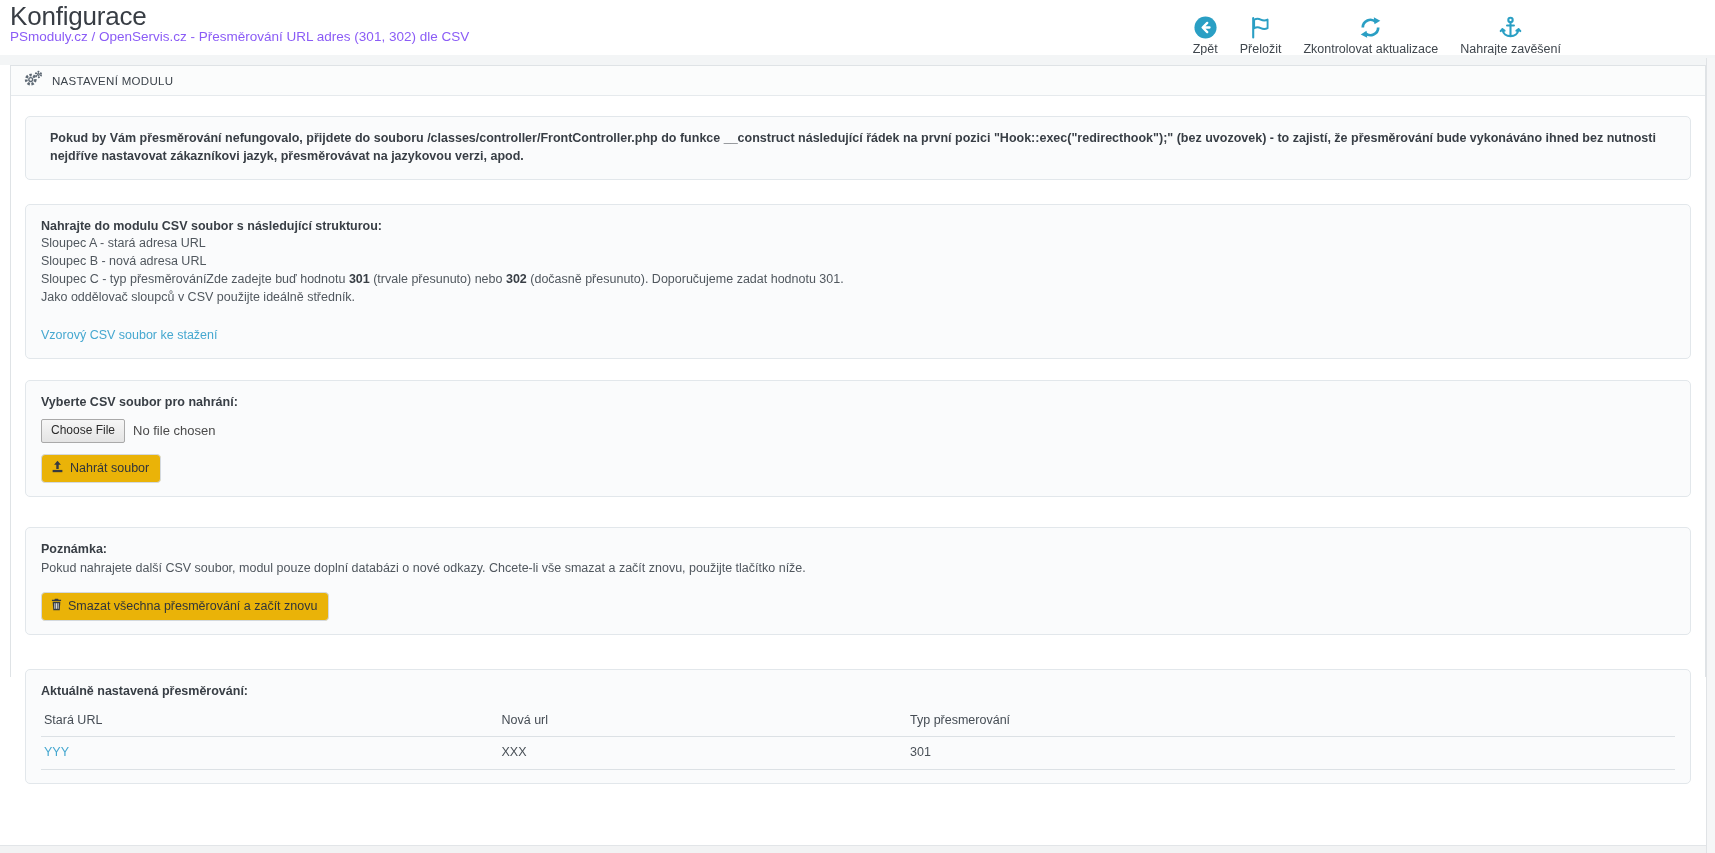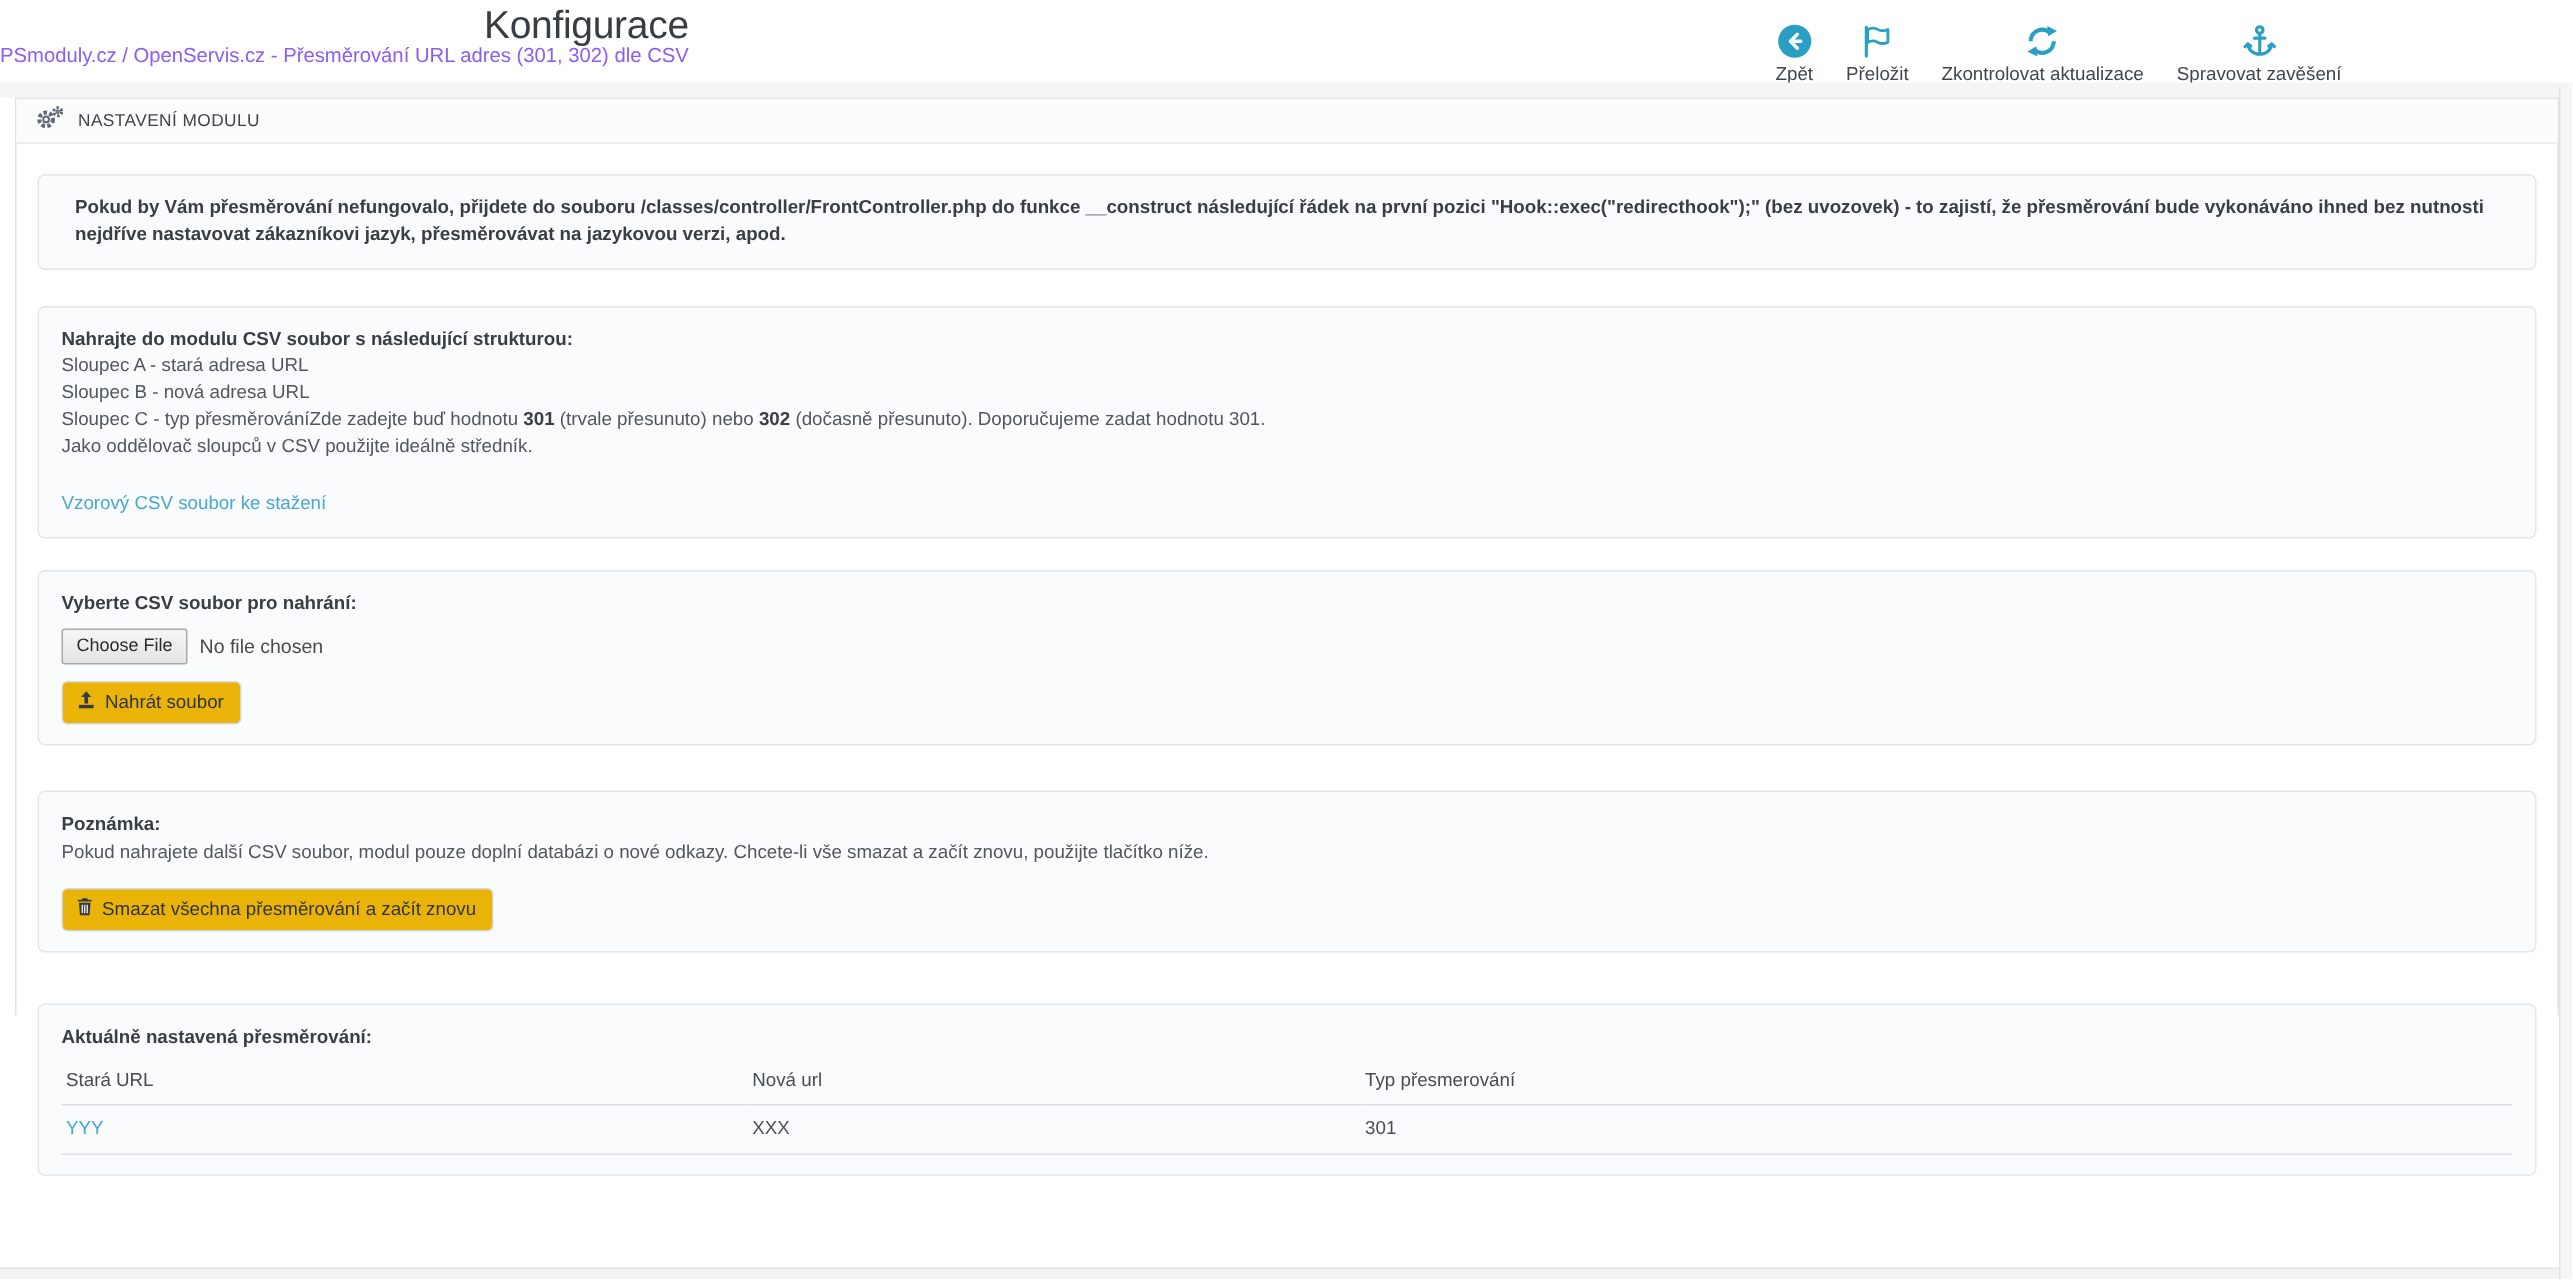--- a/index.html
+++ b/index.html
@@ -1,21 +1,21 @@
 <!DOCTYPE html>
 <html><head>
 <meta charset="utf-8">
 <style>
   * { margin:0; padding:0; box-sizing:border-box; }
   html,body { background:#fff; }
   body { font-family:"Liberation Sans","DejaVu Sans",sans-serif; color:#363a41; }
   .page { position:relative; width:1715px; height:853px; background:#fff; overflow:hidden; }
 
   
-  .header { position:absolute; top:3px; left:0;text-align:right; }
+  .header { position:absolute; top:3px; left:10px; }
   .header h1 { font-size:26px; font-weight:400; color:#383d44; line-height:27px; letter-spacing:-0.2px; }
   .header .subtitle { font-size:13.5px; color:#8b5cf6; line-height:15px; margin-top:-1px; }
 
   
   .toolbar { position:absolute; top:14px; right:154px; display:flex; gap:22px; }
   .tb-item { display:flex; flex-direction:column; align-items:center; cursor:pointer; }
   .tb-icon { height:26px; display:flex; align-items:center; }
   .tb-label { font-size:12.5px; color:#3f464d; margin-top:2px; white-space:nowrap; }
 
   .top-gap { position:absolute; top:55px; left:0; width:100%; height:10px; background:#f3f5f6; }
@@ -102,21 +102,21 @@
       <span class="tb-icon">
         <svg width="25" height="25" viewBox="0 0 24 24" fill="none" stroke="#2a9fc4" stroke-width="2" stroke-linecap="round">
             <circle cx="12" cy="4.8" r="2.1"></circle>
             <path d="M12 7.1 V19.8"></path>
             <path d="M8.7 10 H15.3"></path>
             <path d="M4.3 13.8 C4.8 17.8 8 20.3 12 20.3 C16 20.3 19.2 17.8 19.7 13.8"></path>
             <path d="M4.3 13.8 L2.6 15.4 M4.3 13.8 L6.3 15.1"></path>
             <path d="M19.7 13.8 L21.4 15.4 M19.7 13.8 L17.7 15.1"></path>
           </svg>
       </span>
-      <span class="tb-label">Spravovat zavěšení</span>
+      <span class="tb-label">Nahrajte zavěšení</span>
     </div>
   </div>
 
   <div class="top-gap"></div>
 
   <div class="panel">
     <div class="panel-heading">
       <span>
         <svg width="20" height="17" viewBox="0 0 22 18">
             <g stroke="#5f6a75" fill="none">

